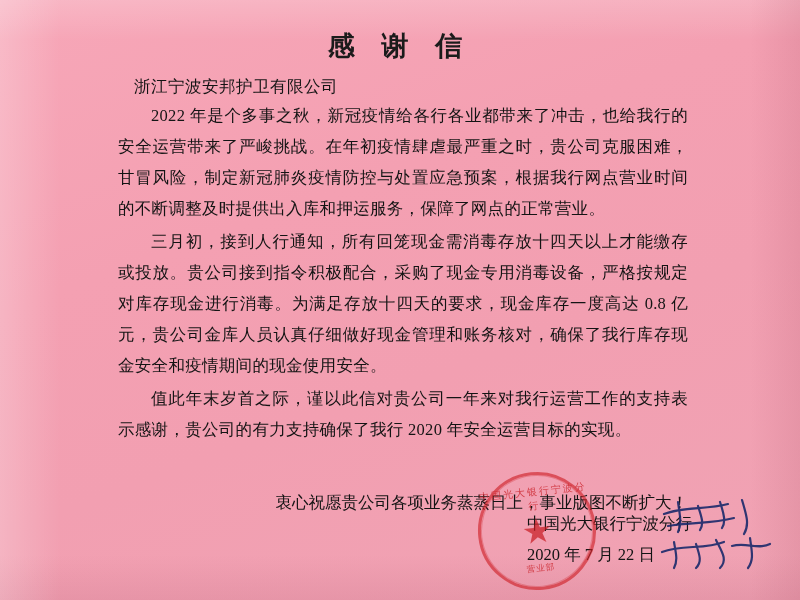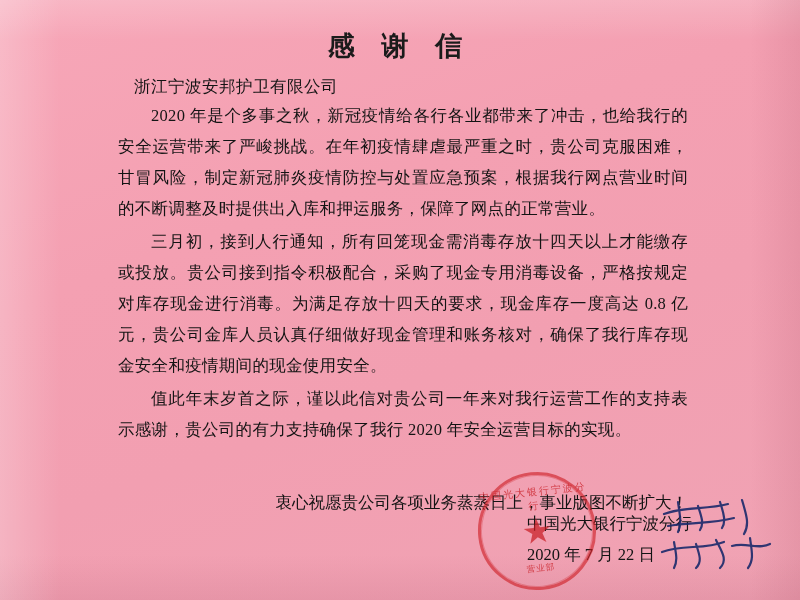--- a/index.html
+++ b/index.html
@@ -150,21 +150,21 @@
 </head>
 <body>
 
 <div id="sheet">
 
   <div class="doc-title">感 谢 信</div>
 
   <div class="addressee">浙江宁波安邦护卫有限公司</div>
 
   <div class="body-text">
-    <p>2020 年是个多事之秋，新冠疫情给各行各业都带来了冲击，也给我行的安全运营带来了严峻挑战。在年初疫情肆虐最严重之时，贵公司克服困难，甘冒风险，制定新冠肺炎疫情防控与处置应急预案，根据我行网点营业时间的不断调整及时提供出入库和押运服务，保障了网点的正常营业。</p>
+    <p>2022 年是个多事之秋，新冠疫情给各行各业都带来了冲击，也给我行的安全运营带来了严峻挑战。在年初疫情肆虐最严重之时，贵公司克服困难，甘冒风险，制定新冠肺炎疫情防控与处置应急预案，根据我行网点营业时间的不断调整及时提供出入库和押运服务，保障了网点的正常营业。</p>
     <p>三月初，接到人行通知，所有回笼现金需消毒存放十四天以上才能缴存或投放。贵公司接到指令积极配合，采购了现金专用消毒设备，严格按规定对库存现金进行消毒。为满足存放十四天的要求，现金库存一度高达 0.8 亿元，贵公司金库人员认真仔细做好现金管理和账务核对，确保了我行库存现金安全和疫情期间的现金使用安全。</p>
     <p>值此年末岁首之际，谨以此信对贵公司一年来对我行运营工作的支持表示感谢，贵公司的有力支持确保了我行 2020 年安全运营目标的实现。</p>
   </div>
 
   <div class="closing">
     <p class="indent">衷心祝愿贵公司各项业务蒸蒸日上，事业版图不断扩大！</p>
   </div>
 
   <div class="signature-block">
     <div>中国光大银行宁波分行</div>

